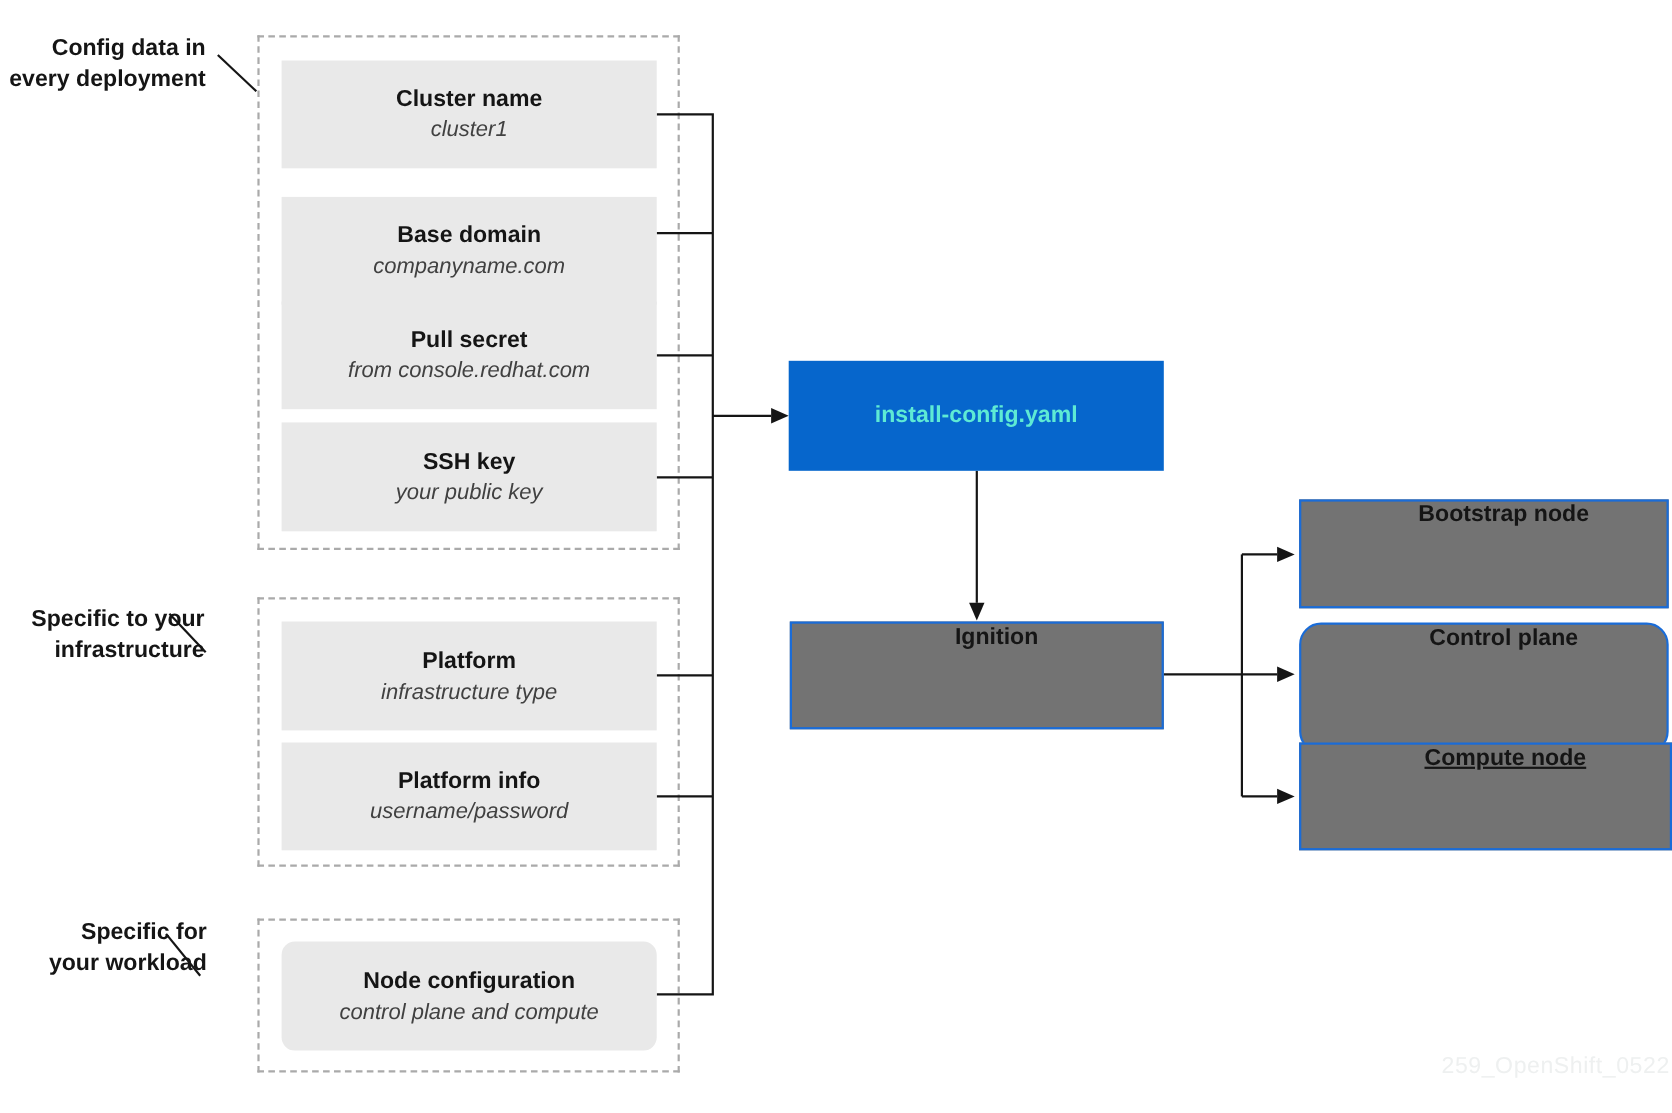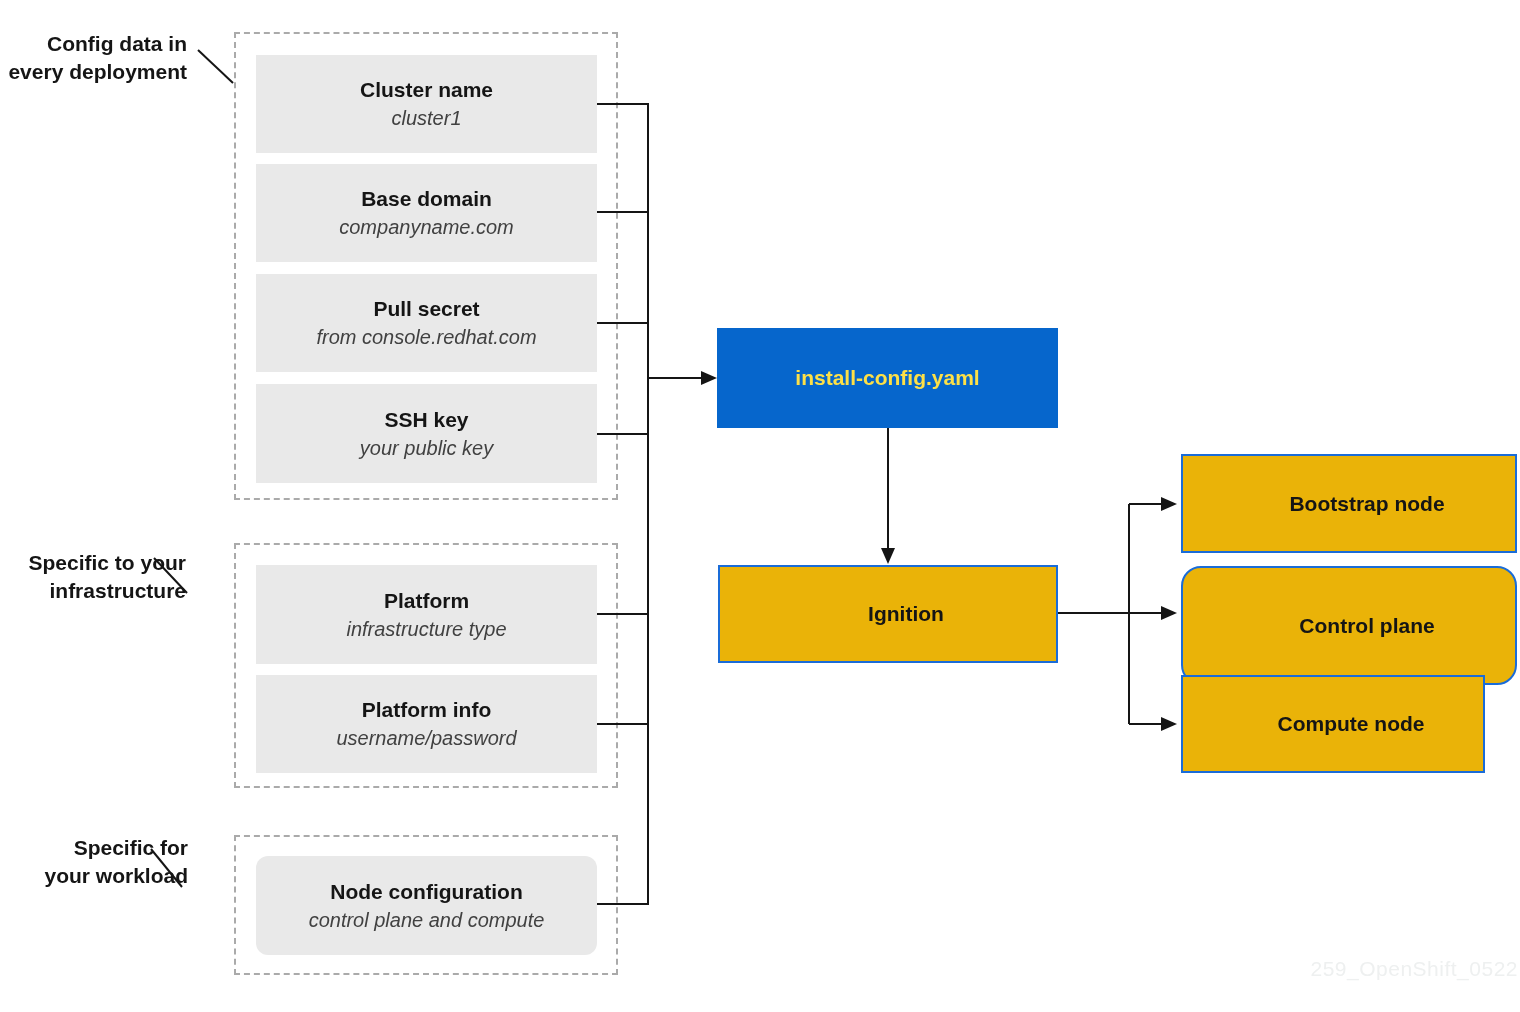--- a/index.html
+++ b/index.html
@@ -34,29 +34,29 @@
   .gitem .sub {
     font-size: 20px; font-weight: normal; color: #414141; line-height: 29px; font-style: italic;
   }
 
   
   .bluebox {
     position: absolute;
     left: 717px; top: 328px; width: 341px; height: 100px;
     background: #0666cc;
     display: flex; align-items: center; justify-content: center;
-    color: #fde047; font-size: 21px; font-weight: 600;
+    color: #5eead4; font-size: 21px; font-weight: 600;
   }
 
   
   .outline-box {
     position: absolute;
-    background: #eab308;
+    background: #737373;
     border: 2px solid #1a6cd8;
-    display: flex; align-items: center; justify-content: center;
+    display: flex; justify-content: center;
     color: #151515; font-size: 21px; font-weight: 600; padding-left: 36px;
   }
 
   
   .side-label {
     position: absolute;
     left: 0;
     text-align: right;
     font-size: 21px; font-weight: bold; color: #151515;
     line-height: 28px;
@@ -115,21 +115,21 @@
 every deployment</div>
   <div class="side-label" style="top:549px; width:186px;padding-left:26px;">Specific to your
 infrastructure</div>
   <div class="side-label" style="top:834px; width:188px;">Specific for
 your workload</div>
 
   <div class="gitem" style="top:55px;">
     <div class="title">Cluster name</div>
     <div class="sub">cluster1</div>
   </div>
-  <div class="gitem" style="top:164px;">
+  <div class="gitem" style="top:179px;">
     <div class="title">Base domain</div>
     <div class="sub">companyname.com</div>
   </div>
   <div class="gitem" style="top:274px;">
     <div class="title">Pull secret</div>
     <div class="sub">from console.redhat.com</div>
   </div>
   <div class="gitem" style="top:384px; height:99px;">
     <div class="title">SSH key</div>
     <div class="sub">your public key</div>
@@ -154,19 +154,19 @@
   <div class="outline-box" style="left:718px; top:565px; width:340px; height:98px;">
     <span>Ignition</span>
   </div>
 
   <div class="outline-box" style="left:1181px; top:454px; width:336px; height:99px;">
     <span>Bootstrap node</span>
   </div>
   <div class="outline-box" style="left:1181px; top:566px; width:336px; height:119px;border-radius:20px;">
     <span>Control plane</span>
   </div>
-  <div class="outline-box" style="left:1181px; top:675px; width:304px; height:98px;">
+  <div class="outline-box" style="left:1181px; top:675px; width:339px; height:98px;text-decoration:underline;">
     <span>Compute node</span>
   </div>
 
   <div class="watermark">259_OpenShift_0522</div>
 
 </div>
 
 </body></html>

